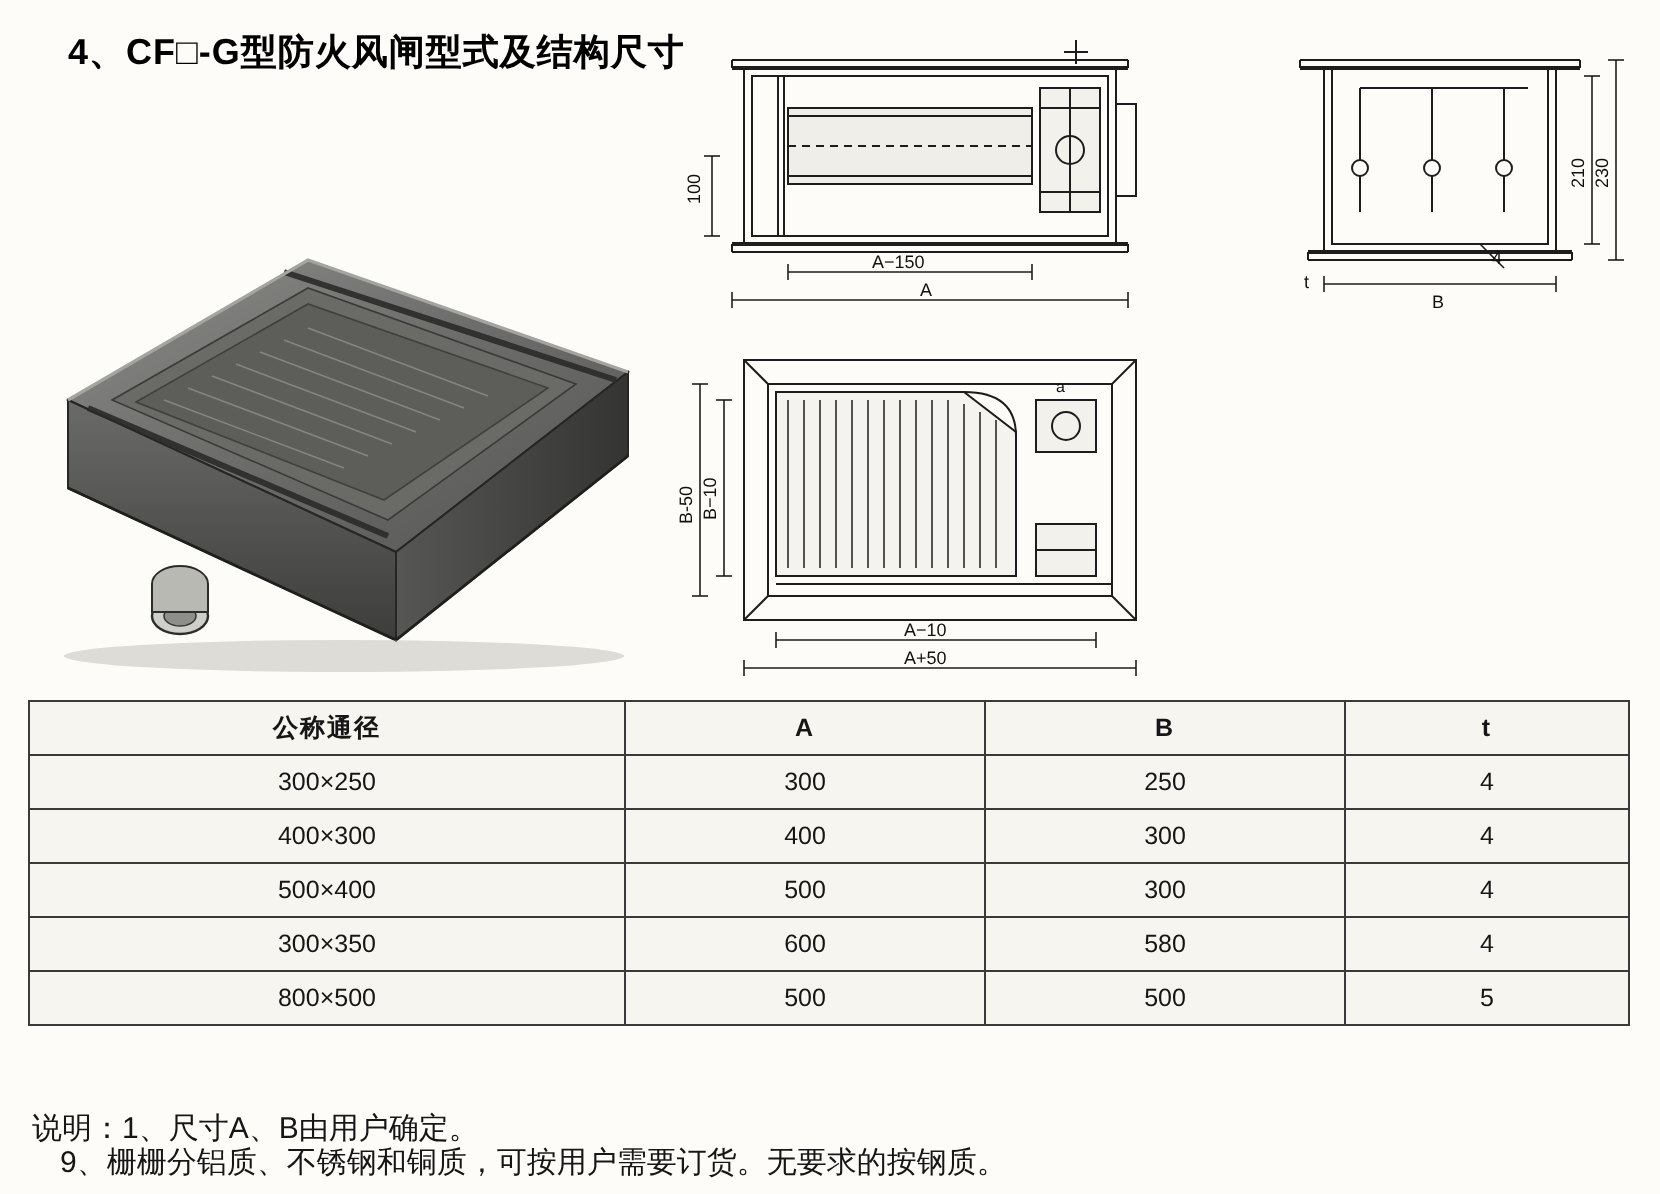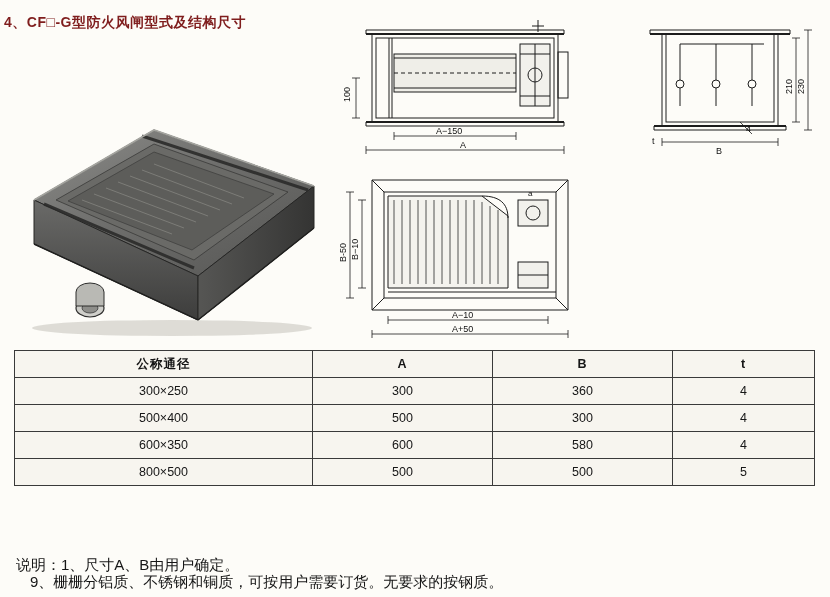--- a/index.html
+++ b/index.html
@@ -15,26 +15,26 @@
     position: relative;
     overflow: hidden;
   }
   .page {
     position: relative;
     width: 830px;
     height: 597px;
   }
   .heading {
     position: absolute;
-    left: 4px;
+    left: 34px;
     top: 14px;
-    font-size: 14px;
+    font-size: 18px;
     font-weight: bold;
     letter-spacing: 0.5px;
-    color: #7f1d1d;
+    color: #000000;
     white-space: nowrap;
   }
 
   
   .photo {
     position: absolute;
     left: 22px;
     top: 108px;
     width: 300px;
     height: 230px;
@@ -368,31 +368,37 @@
           <th>公称通径</th>
           <th>A</th>
           <th>B</th>
           <th>t</th>
         </tr>
       </thead>
       <tbody>
         <tr>
           <td>300×250</td>
           <td>300</td>
-          <td>360</td>
+          <td>250</td>
+          <td>4</td>
+        </tr>
+        <tr>
+          <td>400×300</td>
+          <td>400</td>
+          <td>300</td>
           <td>4</td>
         </tr>
         <tr>
           <td>500×400</td>
           <td>500</td>
           <td>300</td>
           <td>4</td>
         </tr>
         <tr>
-          <td>600×350</td>
+          <td>300×350</td>
           <td>600</td>
           <td>580</td>
           <td>4</td>
         </tr>
         <tr>
           <td>800×500</td>
           <td>500</td>
           <td>500</td>
           <td>5</td>
         </tr>

